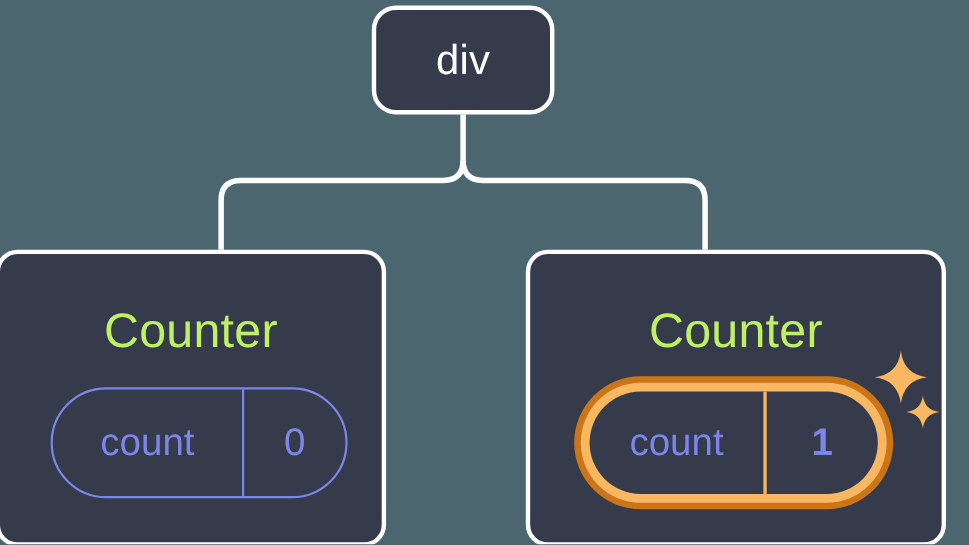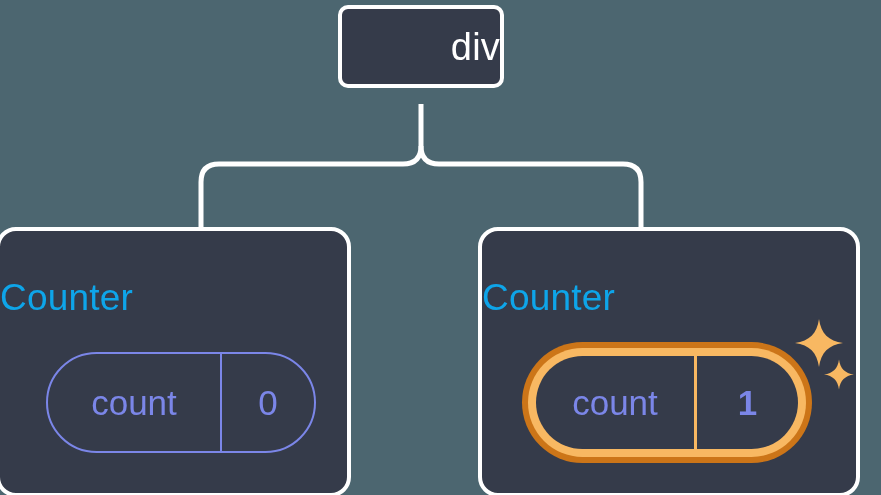--- a/index.html
+++ b/index.html
@@ -30,25 +30,25 @@
   .node {
     position: absolute;
     background: #353b4a;
     border: 4px solid #ffffff;
     box-sizing: border-box;
   }
   #node-div {
     left: 338px;
     top: 5px;
     width: 166px;
-    height: 83px;
-    border-radius: 10px;
+    height: 99px;
+    border-radius: 22px;
     display: flex;
     align-items: center;
-    justify-content: flex-end;
+    justify-content: center;
   }
   #node-div .node-title {
     color: #ffffff;
     font-size: 38px;
     font-weight: 400;
     letter-spacing: 0.2px;
     line-height: 1;
   }
 
   .card {
@@ -68,23 +68,23 @@
     left: 478px;
     top: 227px;
     width: 382px;
     height: 270px;
   }
   .card-title {
     position: absolute;
     left: 0;
     right: 0;
     top: 48px;
-    text-align: left;
-    color: #0ea5e9;
-    font-size: 37px;
+    text-align: center;
+    color: #bef264;
+    font-size: 44px;
     font-weight: 400;
     letter-spacing: 0.2px;
     line-height: 1;
   }
 
   
   .pill {
     position: absolute;
     box-sizing: border-box;
     display: flex;

